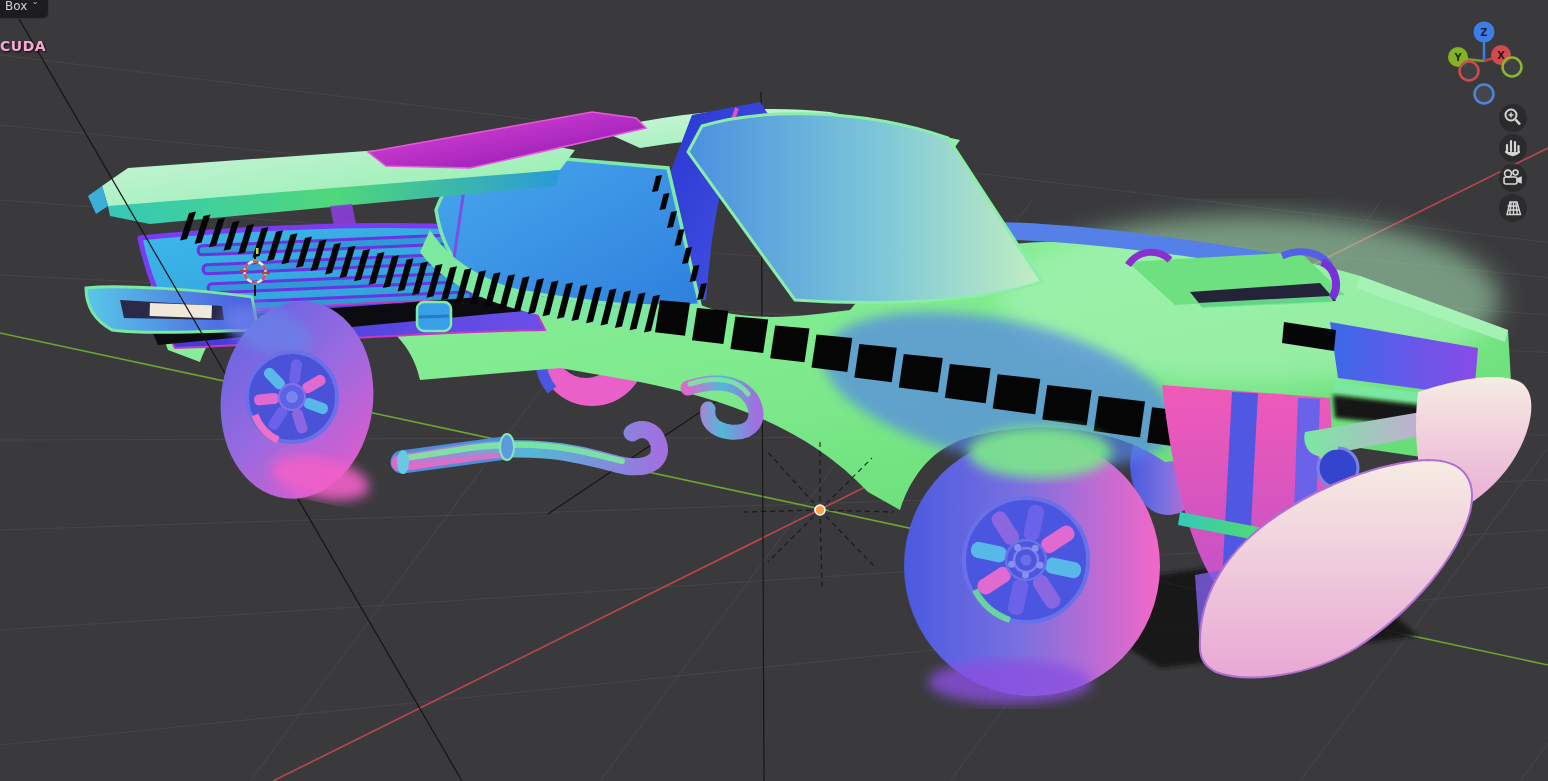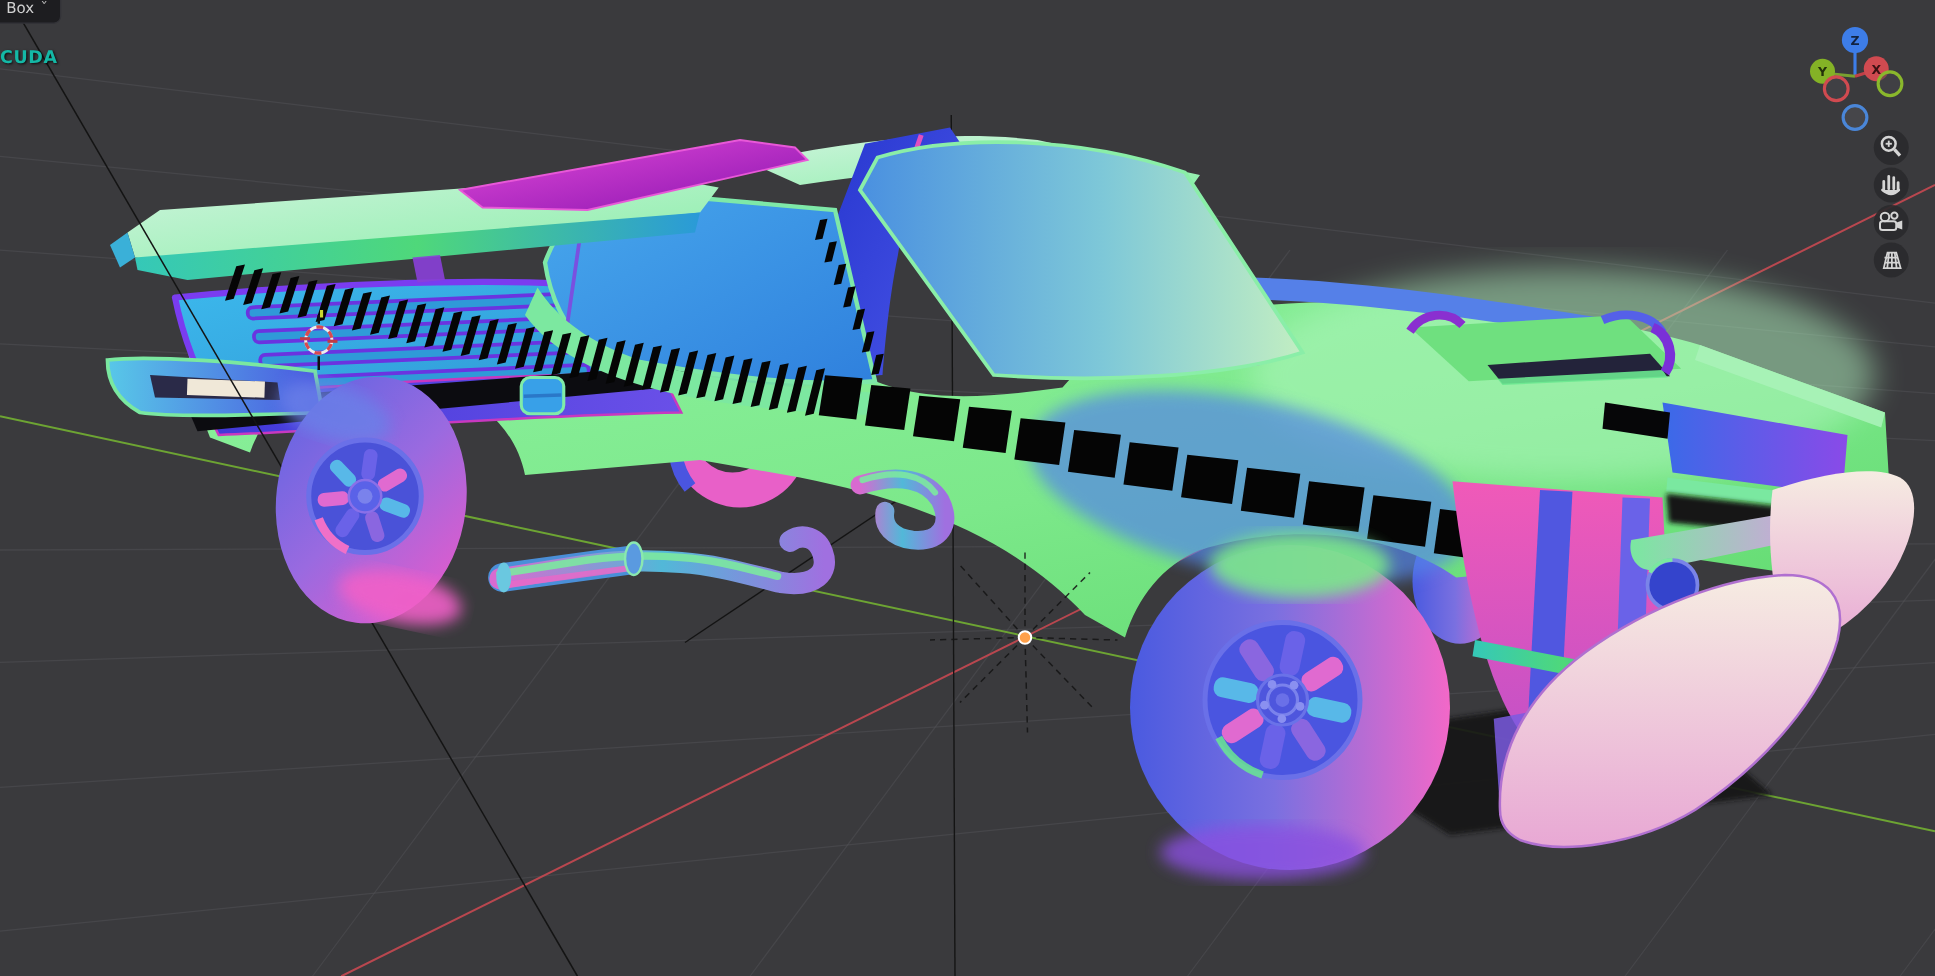--- a/index.html
+++ b/index.html
@@ -3,21 +3,21 @@
 <meta charset="utf-8">
 <style>
   html,body{margin:0;padding:0;background:#3a3a3d;overflow:hidden;}
   #stage{position:relative;width:1548px;height:781px;font-family:"DejaVu Sans",sans-serif;}
   #scene{display:block;position:absolute;left:0;top:0;}
   .hud{position:absolute;color:#ccc;}
   #tool-pill{left:-42px;top:-7px;height:24px;background:#1d1d20;border:1px solid #333338;
     border-radius:6px;display:flex;align-items:center;gap:6px;padding:0 10px 0 46px;
     font-size:12px;color:#d2d2d2;}
   #tool-pill .chev{font-size:9px;color:#bbb;transform:scaleX(1.4);}
-  #obj-label{left:0;top:38px;font-size:14px;font-weight:bold;color:#14b8a6;
+  #obj-label{left:0;top:38px;font-size:14px;font-weight:bold;color:#f9a8d4;
     text-shadow:1px 1px 2px rgba(0,0,0,.8);letter-spacing:.5px;}
   text{font-family:"DejaVu Sans",sans-serif;}
 </style>
 </head>
 <body>
 
 <div id="stage">
 <svg id="scene" width="1548" height="781" viewBox="0 0 1548 781">
   <defs>
     <filter id="b2">

